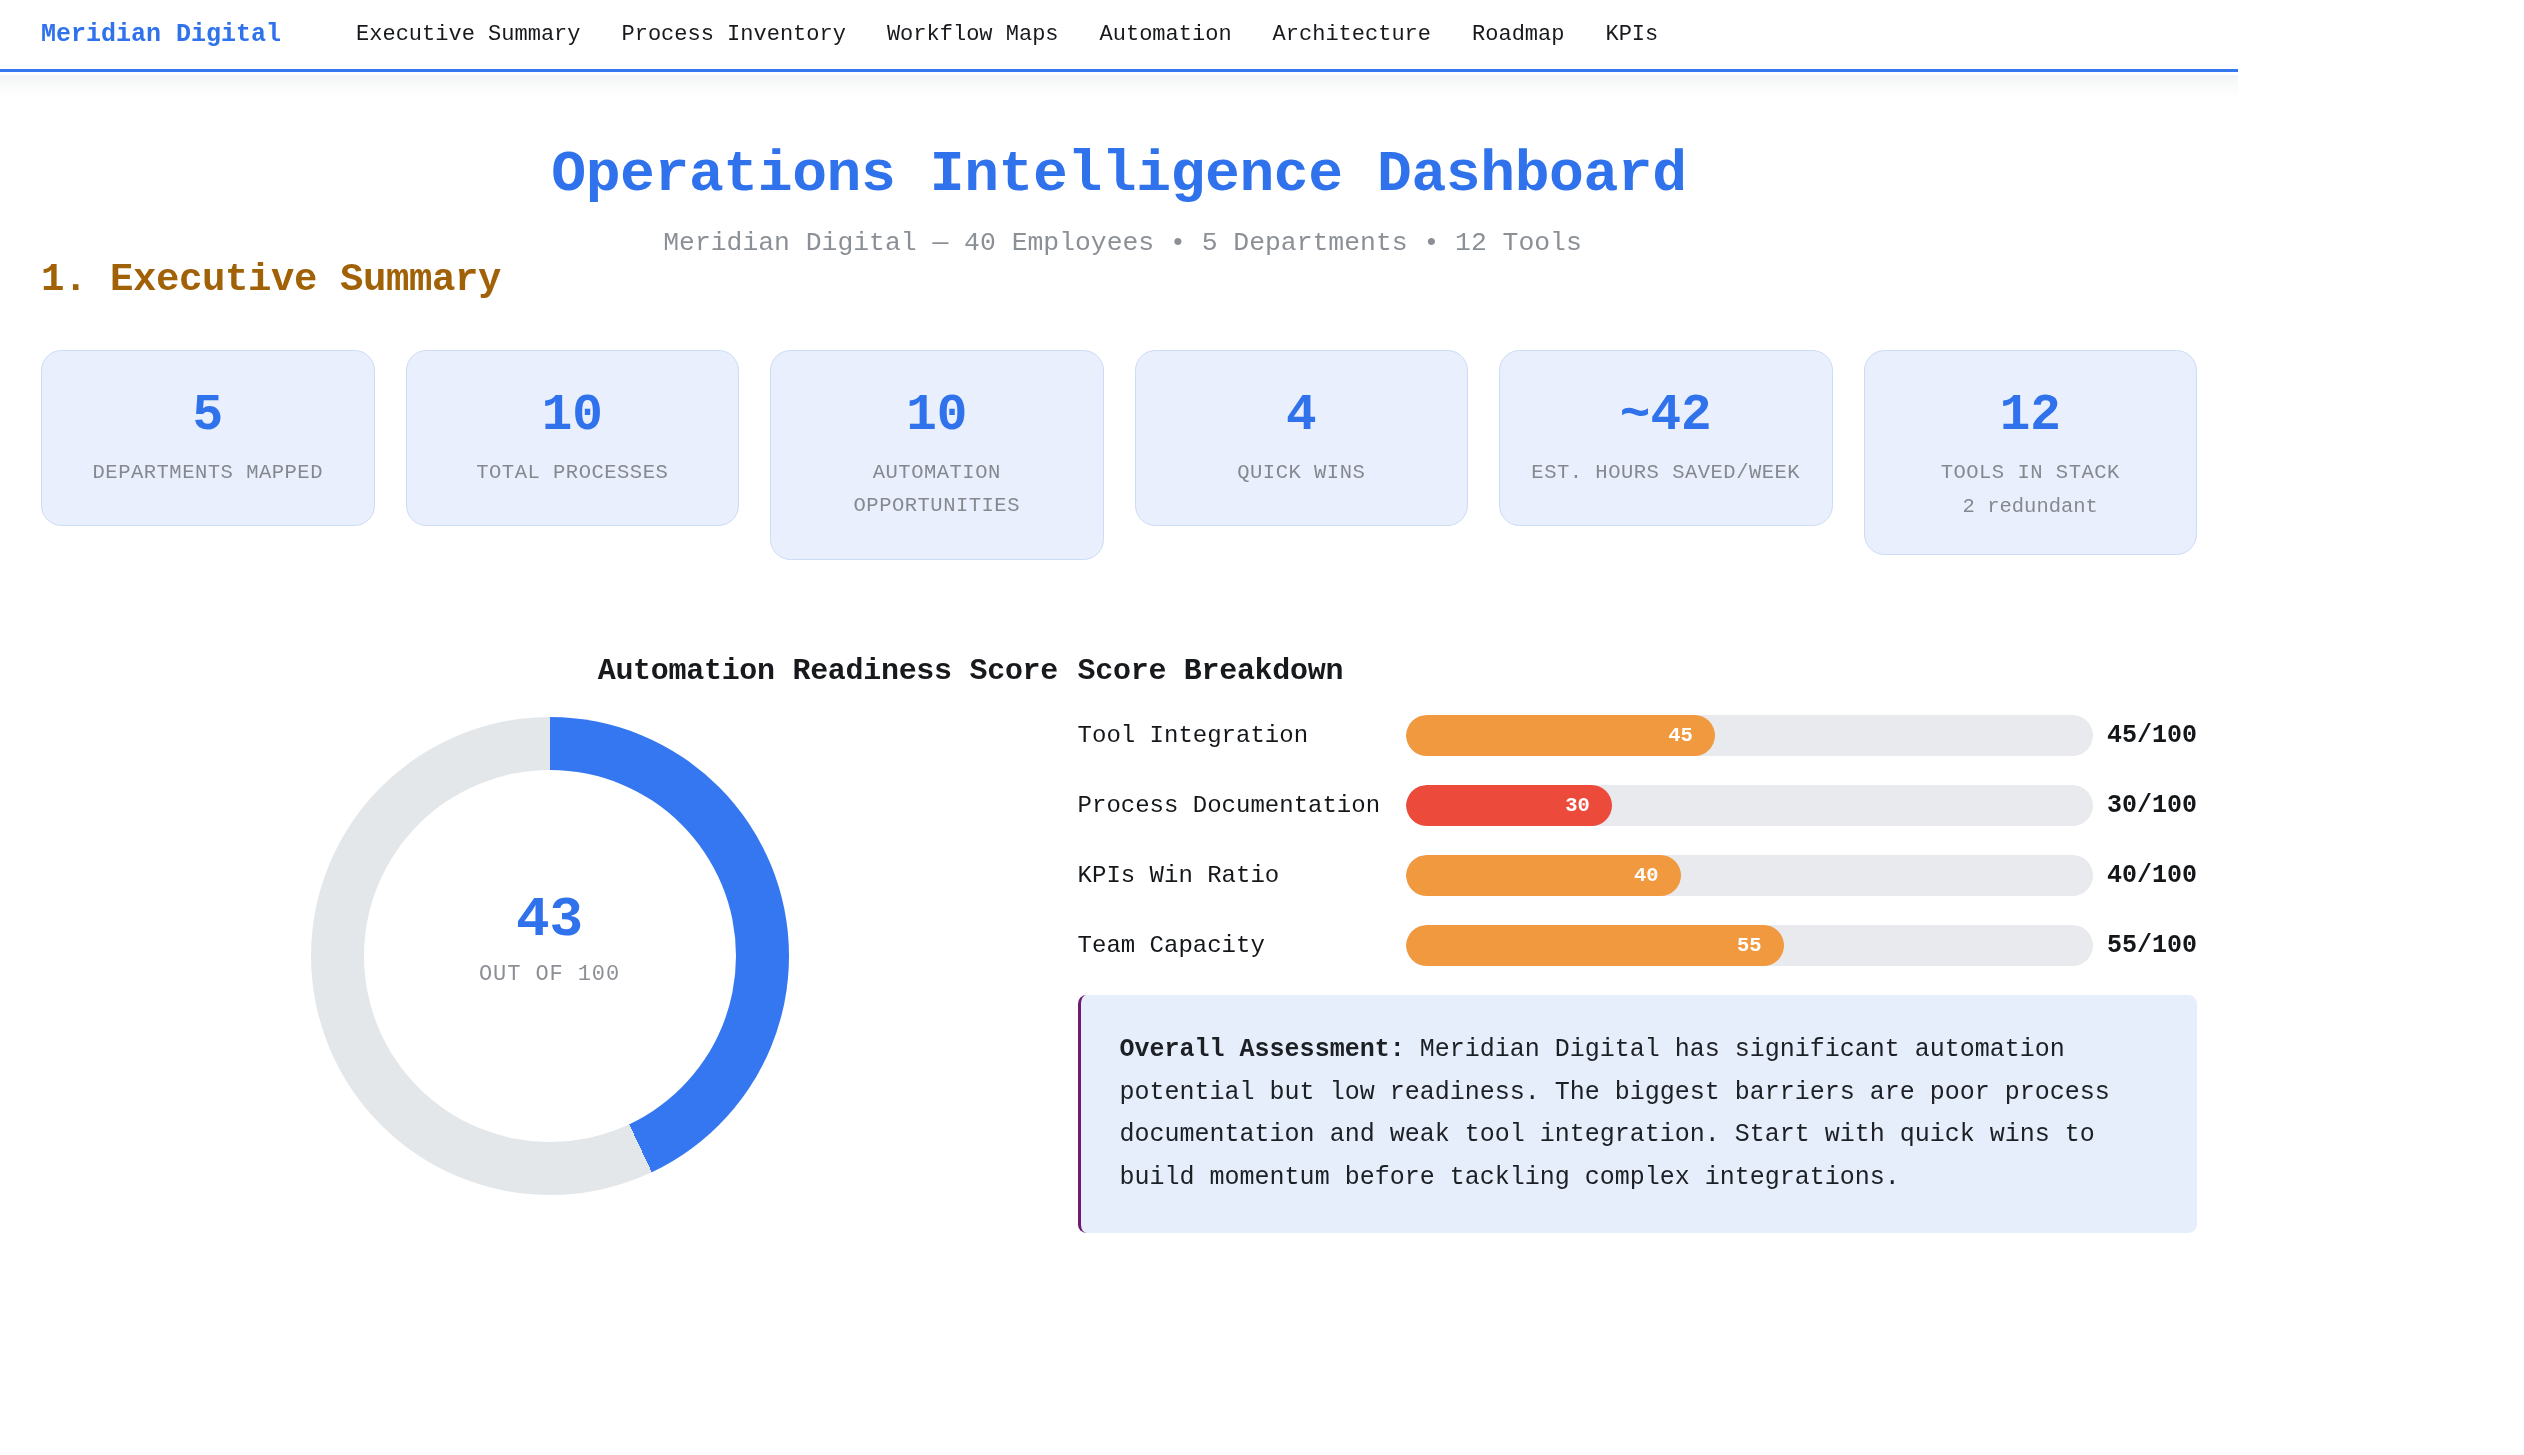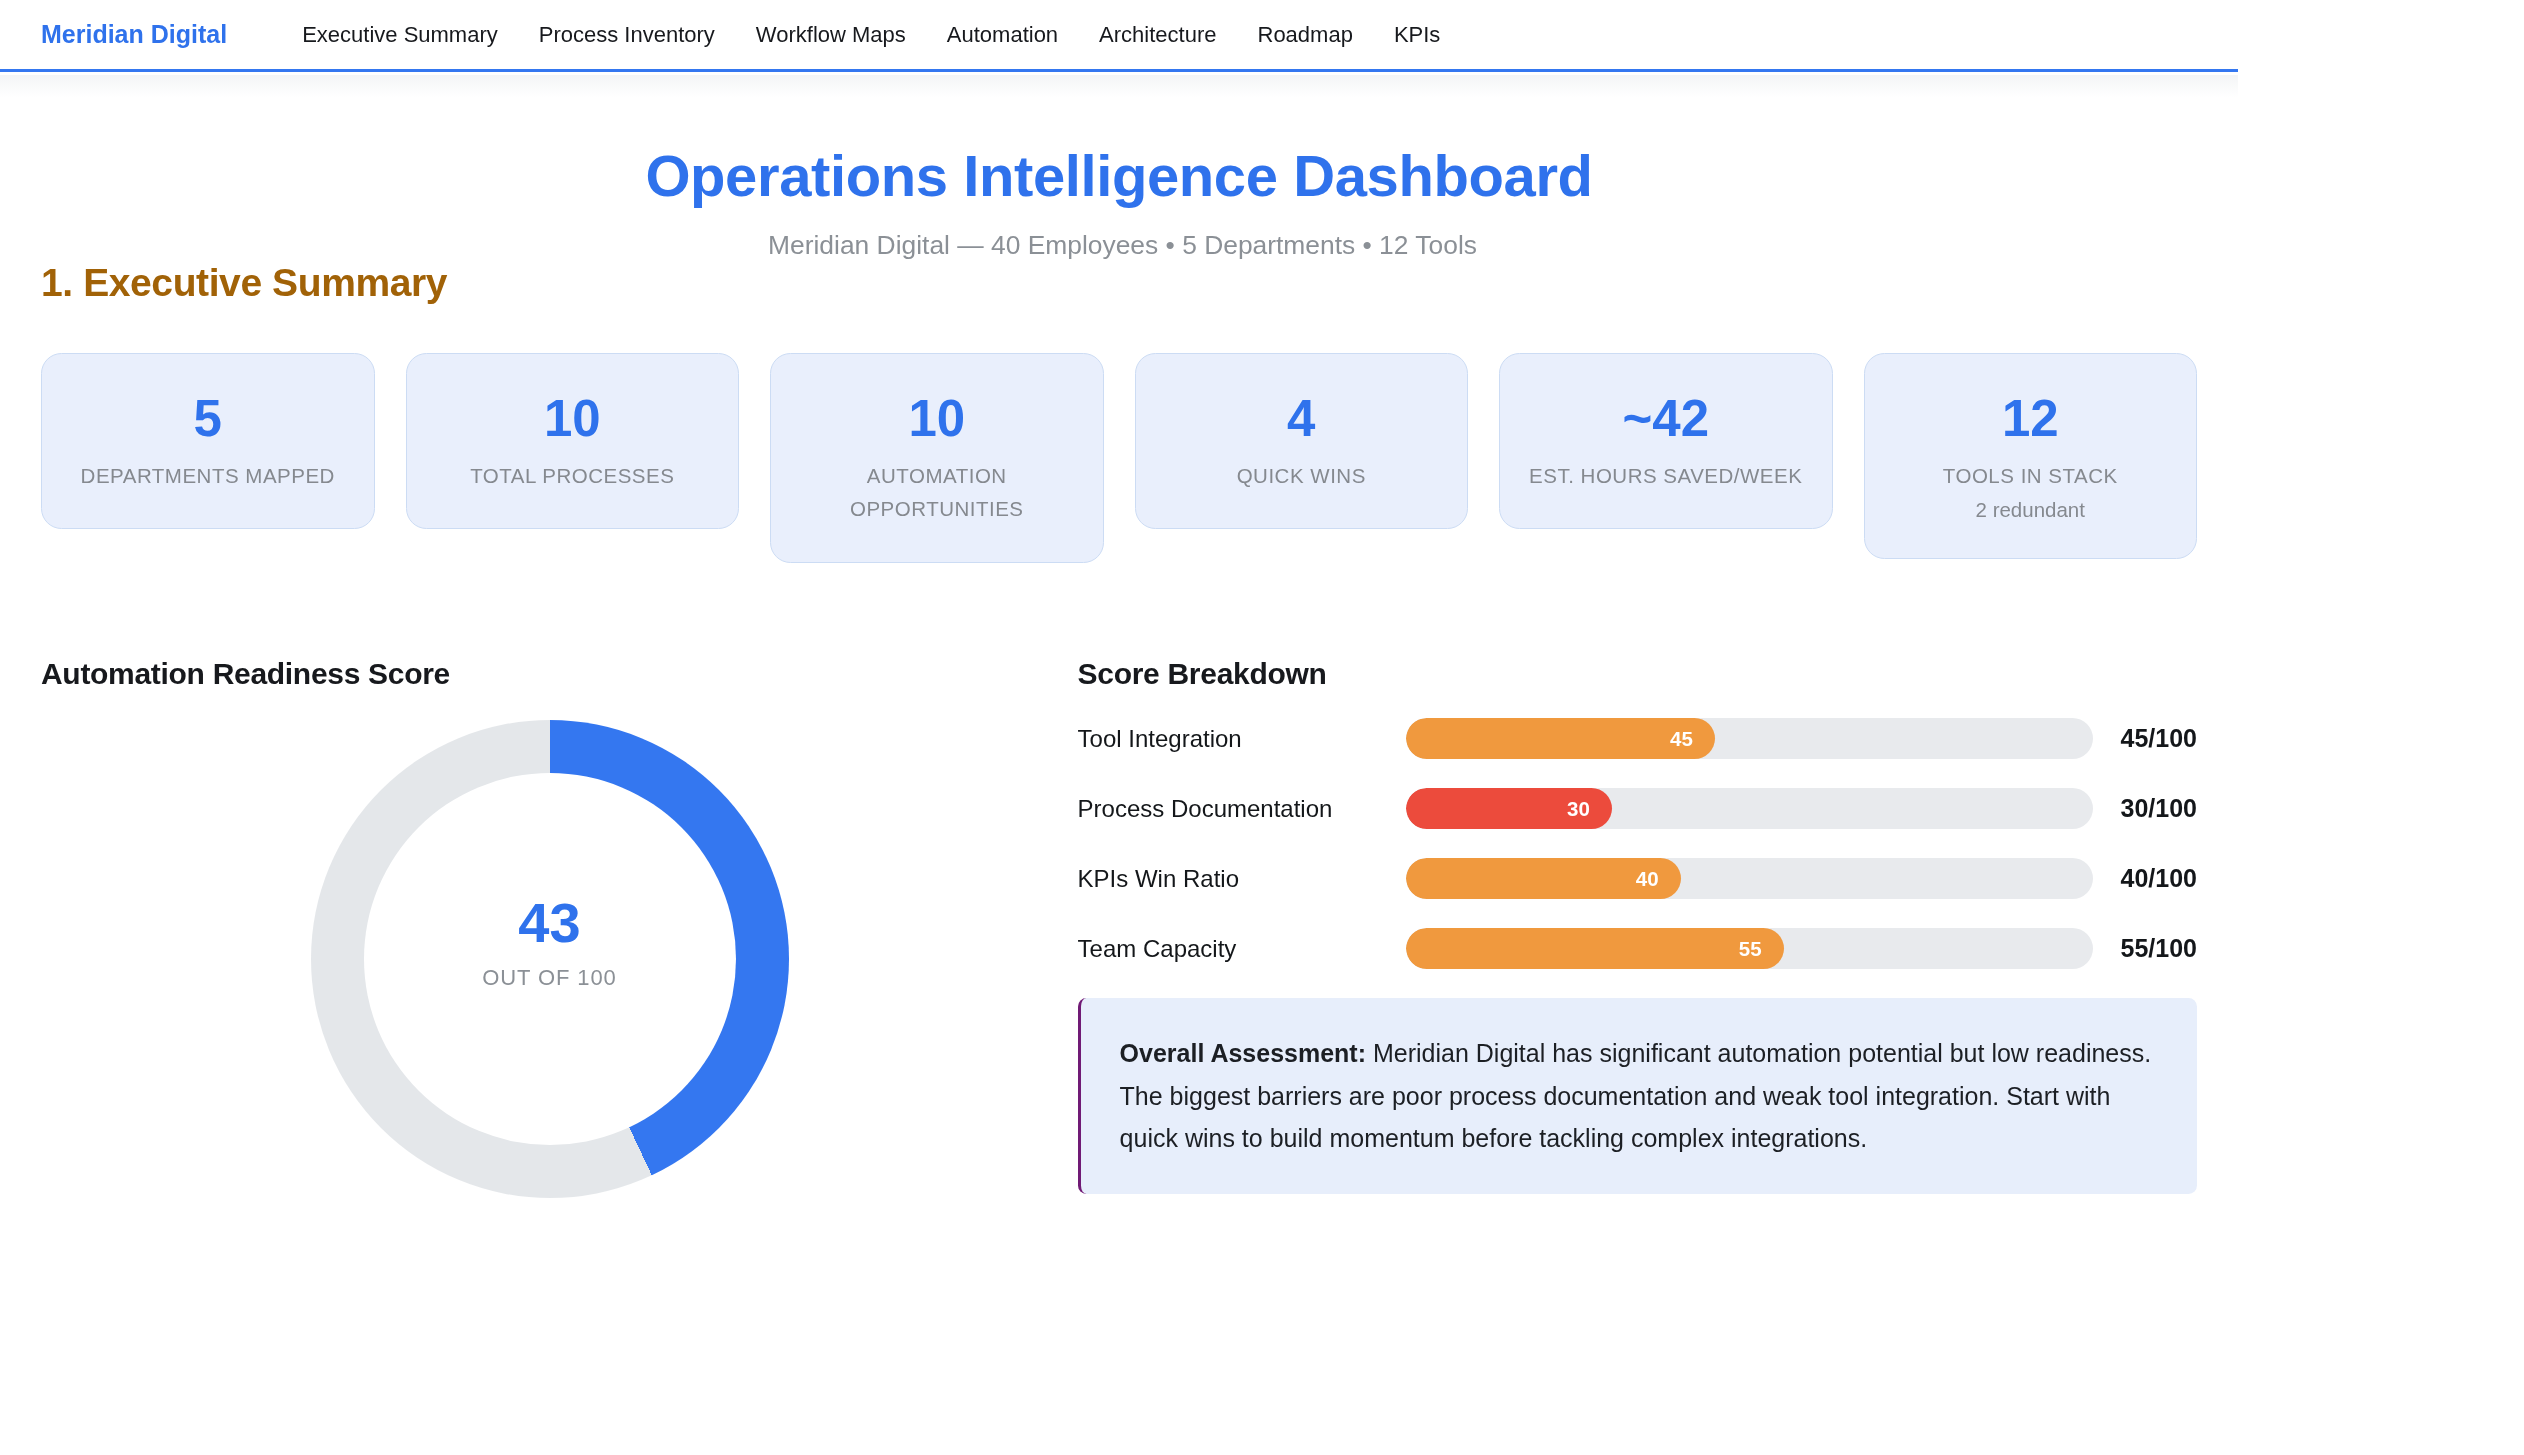--- a/index.html
+++ b/index.html
@@ -2,21 +2,21 @@
 <html style="font-size:13.6px"><head>
 <meta charset="utf-8">
 <style>
   * { box-sizing: border-box; margin: 0; padding: 0; }
   html, body { background: #ffffff; }
   body {
     font-family: "Liberation Sans", sans-serif;
     color: #17191d;
     width: 2525px;
   }
-  .page { width: 2238px; height: 1455px; background: #fff; overflow: hidden; position: relative; }
+  .page { width: 2238px; height: 1455px; background: #fff; overflow: hidden; position: relative; font-family: Liberation Mono, monospace; }
 
   
   .topnav {
     height: 72px;
     display: flex;
     align-items: center;
     padding: 0 41px;
     gap: 41px;
     border-bottom: 3.4px solid #3477f0;
     background: #fff;
@@ -52,21 +52,21 @@
     text-align: center;
     padding: 38px 20.5px 36px;
   }
   .card .value { font-size: 51px; font-weight: bold; color: #2f72ec; line-height: 1.05; }
   .card .label { margin-top: 13.6px; font-size: 20.5px; color: #85898f; letter-spacing: 0.5px; line-height: 1.65; }
   .card .sub { margin-top: 5.1px; font-size: 20.5px; color: #85898f; }
   .card .sub:empty, .card .label:empty { display: none; }
 
   
   .main { display: flex; margin-top: 94px; padding: 0 41px; }
-  .col-left { width: 1017px; flex: none; }
+  .col-left { width: 1017px; flex: none; text-align: right; }
   .col-right { flex: 1; margin-left: 19.6px; }
   .col-heading { font-size: 30px; font-weight: bold; color: #17191d; letter-spacing: -0.3px; }
 
   
   .donut-wrap { margin-top: 29px; display: flex; justify-content: center; }
   .donut { width: 478px; height: 478px; border-radius: 50%; position: relative; }
   .donut .hole {
     position: absolute; left: 53px; top: 53px;
     width: 372px; height: 372px; border-radius: 50%; background: #fff;
   }

